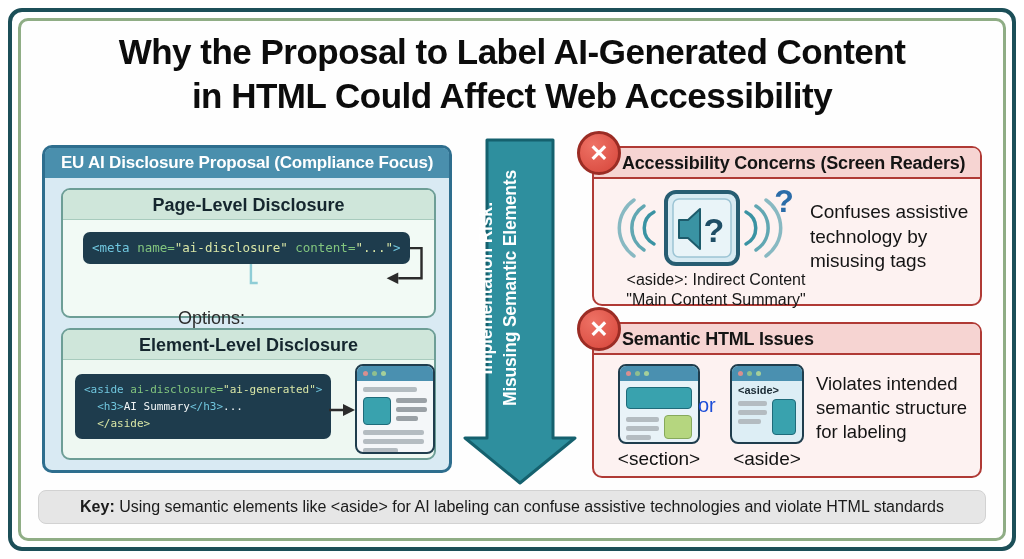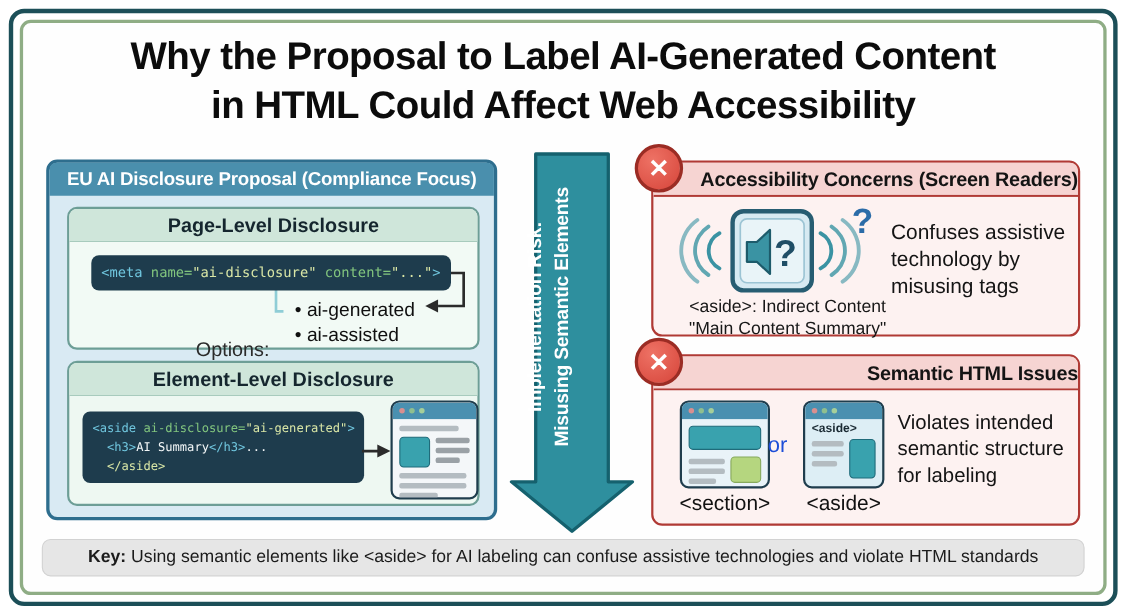--- a/index.html
+++ b/index.html
@@ -55,21 +55,21 @@
   
   .center-arrow { position:absolute; left:461px; top:138px; width:118px; height:348px; }
   .arrow-label { position:absolute; width:280px; height:90px; left:59px; top:150px;
                  transform:translate(-50%,-50%) rotate(-90deg); text-align:center;
                  color:#fff; font-weight:bold; font-size:17.5px; line-height:1.35; letter-spacing:-0.2px; }
 
   
   .red-panel { position:absolute; left:592px; width:390px; background:#fdf2f1;
                border:2.5px solid #b03a35; border-radius:10px; }
   .red-panel-header { height:31px; background:#f6d4d2; border-bottom:2px solid #b03a35; border-radius:7px 7px 0 0;
-                      text-align:right; font-weight:bold; font-size:18px; line-height:30px; color:#141414; padding-left:28px; letter-spacing:-0.2px; }
+                      text-align:left; font-weight:bold; font-size:18px; line-height:30px; color:#141414; padding-left:28px; letter-spacing:-0.2px; }
   .panel-access { top:146px; height:160px; }
   .panel-semantic { top:322px; height:156px; }
   .x-badge { position:absolute; top:-17px; left:-17px; width:44px; height:44px; border-radius:50%;
              background:radial-gradient(circle at 35% 30%, #ee7265, #d6453a);
              border:3px solid #9b2c24; color:#fff; display:flex; align-items:center; justify-content:center;
              font-size:23px; font-weight:bold; z-index:3; }
 
   .icon-caption { position:absolute; left:17px; top:122px; width:210px; text-align:center;
                   font-size:16px; line-height:1.25; color:#171717; }
   .desc-access { position:absolute; left:216px; top:52px; width:170px; font-size:19px; line-height:1.3; color:#141414; }
@@ -105,24 +105,20 @@
 
       <svg class="connector-svg" viewBox="0 0 375 130">
         <path d="M348 60 L366 60 L366 91 L342 91" fill="none" stroke="#2b2b2b" stroke-width="2.5"></path>
         <polygon points="330,91 342,85 342,97" fill="#2b2b2b"></polygon>
         <path d="M190 74 L190 96 L197 96" fill="none" stroke="#8fcdd6" stroke-width="2.5"></path>
       </svg>
 
       <div class="codeblock code-meta"><span class="tok-tag">&lt;meta </span><span class="tok-attr">name=</span><span class="tok-str">"ai-disclosure"</span><span class="tok-attr"> content=</span><span class="tok-str">"..."</span><span class="tok-tag">&gt;</span></div>
 
       <div class="options-label">Options:</div>
-      <div class="options-list">
-        <div>• ai-generated</div>
-        <div>• ai-assisted</div>
-      </div>
     </div>
 
     <div class="subbox box-element">
       <div class="subbox-header">Element-Level Disclosure</div>
 
       <div class="codeblock code-aside"><span class="tok-tag">&lt;aside </span><span class="tok-attr">ai-disclosure=</span><span class="tok-str">"ai-generated"</span><span class="tok-tag">&gt;</span><br><span class="tok-tag">  &lt;h3&gt;</span><span class="tok-plain">AI Summary</span><span class="tok-tag">&lt;/h3&gt;</span><span class="tok-plain">...</span><br><span class="tok-str">  &lt;/aside&gt;</span></div>
 
       <svg style="position:absolute; left:266px; top:72px;" width="26" height="16" viewBox="0 0 26 16">
         <line x1="0" y1="8" x2="16" y2="8" stroke="#2b2b2b" stroke-width="2.5"></line>
         <polygon points="26,8 14,2 14,14" fill="#2b2b2b"></polygon>

